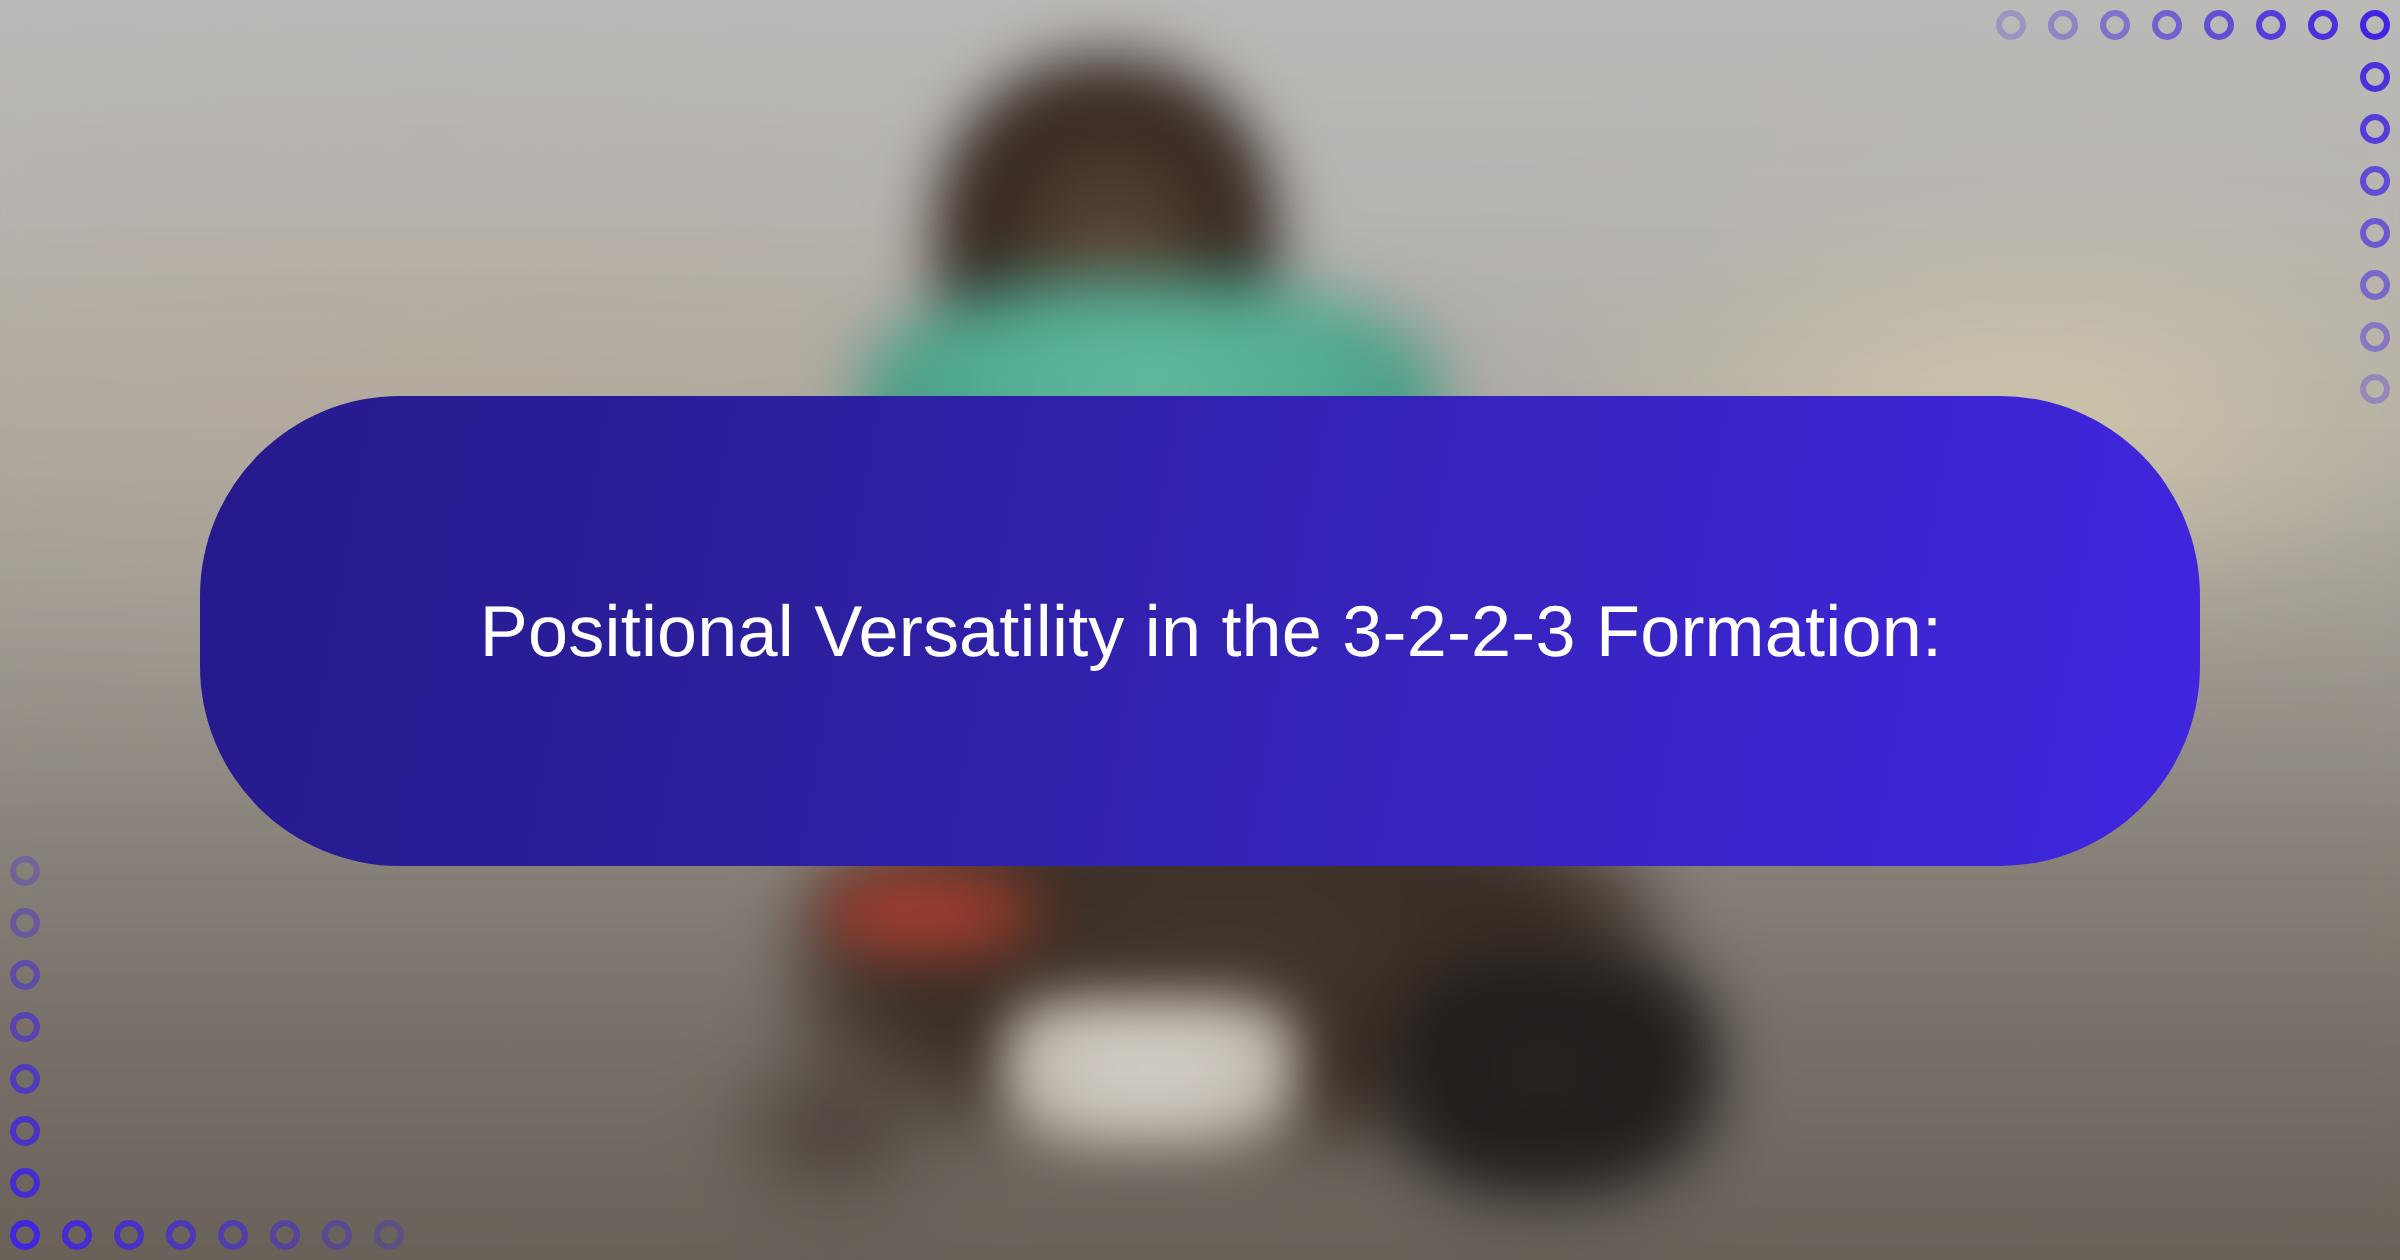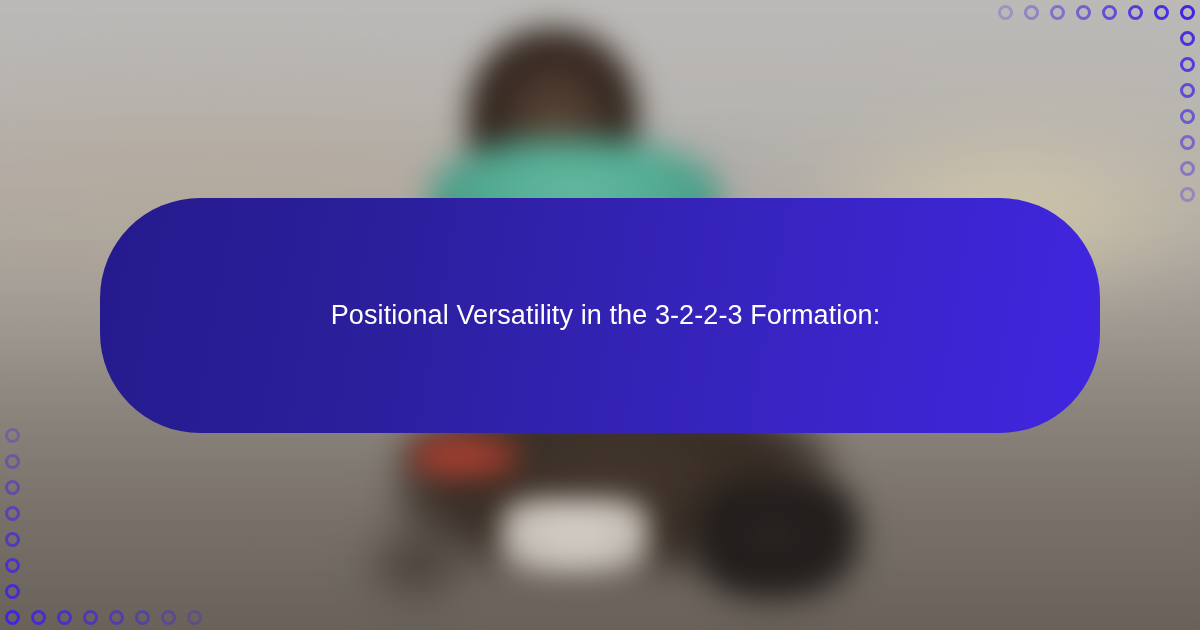--- a/index.html
+++ b/index.html
@@ -156,21 +156,21 @@
     border-radius: 100px;
     background: linear-gradient(100deg, #251a8c 0%, #2b1f9c 28%, #3624bd 62%, #4026e0 100%);
     display: flex;
     align-items: center;
     justify-content: center;
     box-sizing: border-box;
     padding: 0 64px;
   }
   .title-text {
     color: #ffffff;
-    font-size: 27px;
+    font-size: 36px;
     line-height: 1.55;
     font-weight: 400;
     text-align: center;
     letter-spacing: 0.1px;
     max-width: 820px;
     margin-left: 11px;
   }
 </style>
 </head>
 <body>

